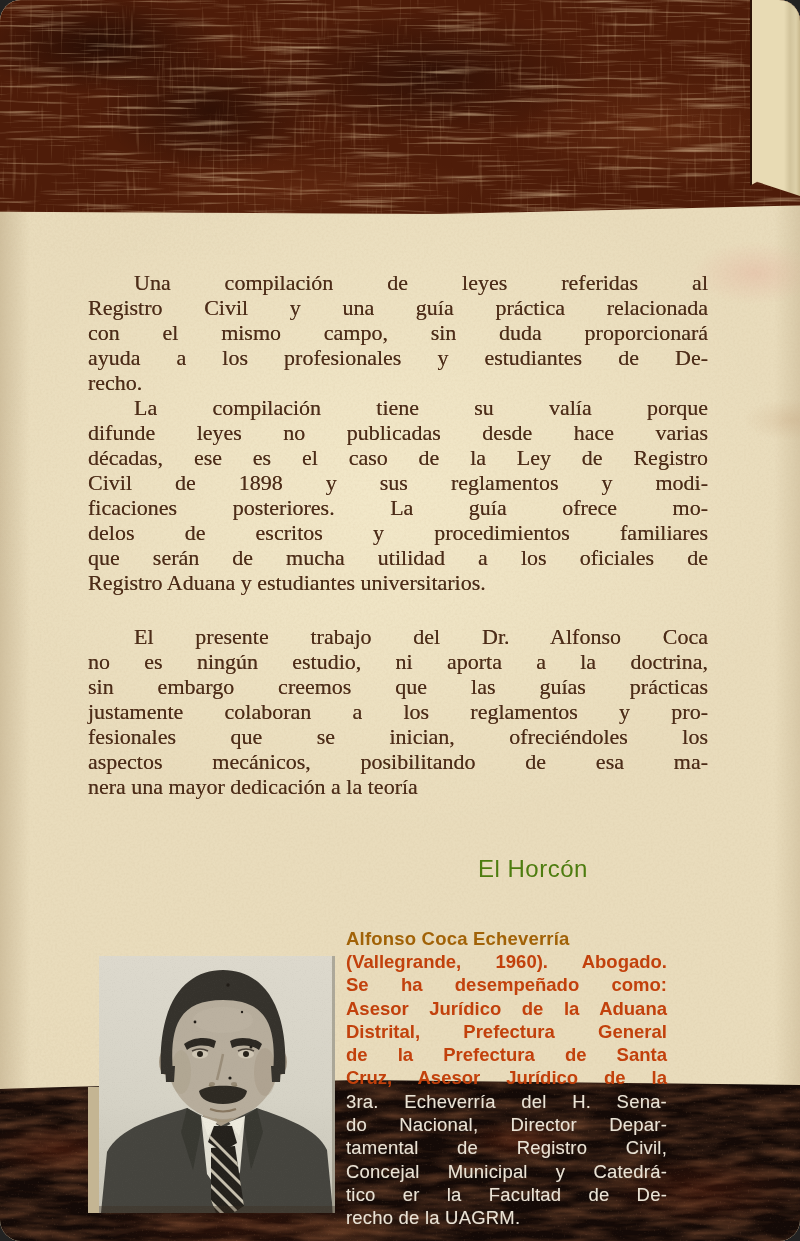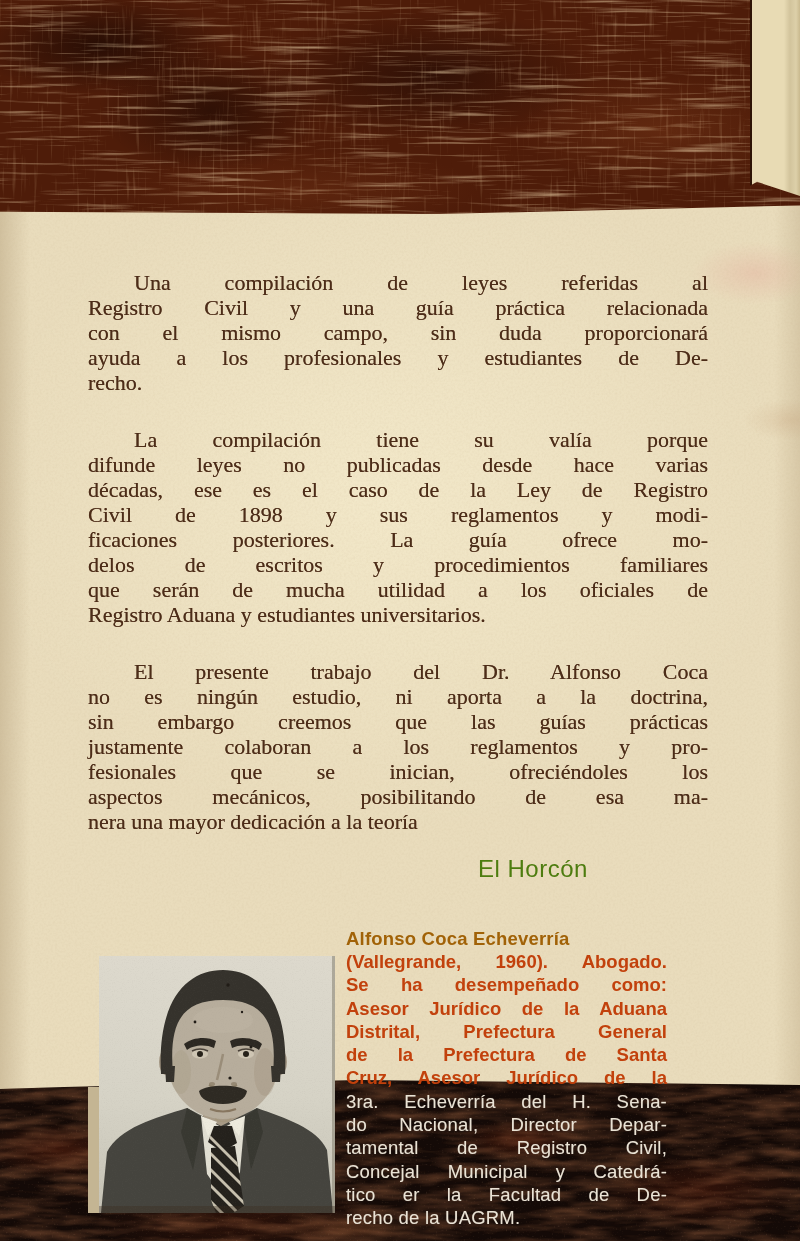--- a/index.html
+++ b/index.html
@@ -6,20 +6,21 @@
   html,body { margin:0; padding:0; background:#222; }
   * { box-sizing:border-box; }
 
   .cover {
     position:relative;
     width:800px; height:1241px;
     margin:0 auto;
     overflow:hidden;
     background:#e9dcbc;
     font-family:"Liberation Serif", serif;
+    border-radius:21px;
   }
 
   
   .paper {
     position:absolute; inset:0; z-index:0;
     background:
       radial-gradient(90px 45px at 755px 273px, rgba(228,176,158,0.45), transparent 70%),
       radial-gradient(70px 30px at 792px 420px, rgba(190,150,110,0.25), transparent 70%),
       linear-gradient(to right, rgba(110,80,40,0.20) 0, rgba(110,80,40,0) 30px),
       linear-gradient(to left,  rgba(110,80,40,0.14) 0, rgba(110,80,40,0) 26px),
@@ -59,22 +60,22 @@
   }
 
   
   .body-text {
     position:absolute; left:88px; top:270px; width:620px; z-index:2;
     color:#4c2c18;
     font-size:22px;
     text-shadow:0 0 0.5px rgba(74,42,22,0.7);
   }
   .para { margin:0; }
-  .para + .para { margin-top:32px; }
-  .para:nth-child(3) { }
+  .para + .para { }
+  .para:nth-child(3) { margin-top:29px; }
   .bline {
     height:25px; line-height:25px;
     text-align:justify; text-align-last:justify;
   }
   .bline.first { padding-left:46px; }
   .bline.last  { text-align-last:left; }
 
   .signature {
     position:absolute; left:478px; top:855px; z-index:2;
     font-family:"Liberation Sans", sans-serif;

